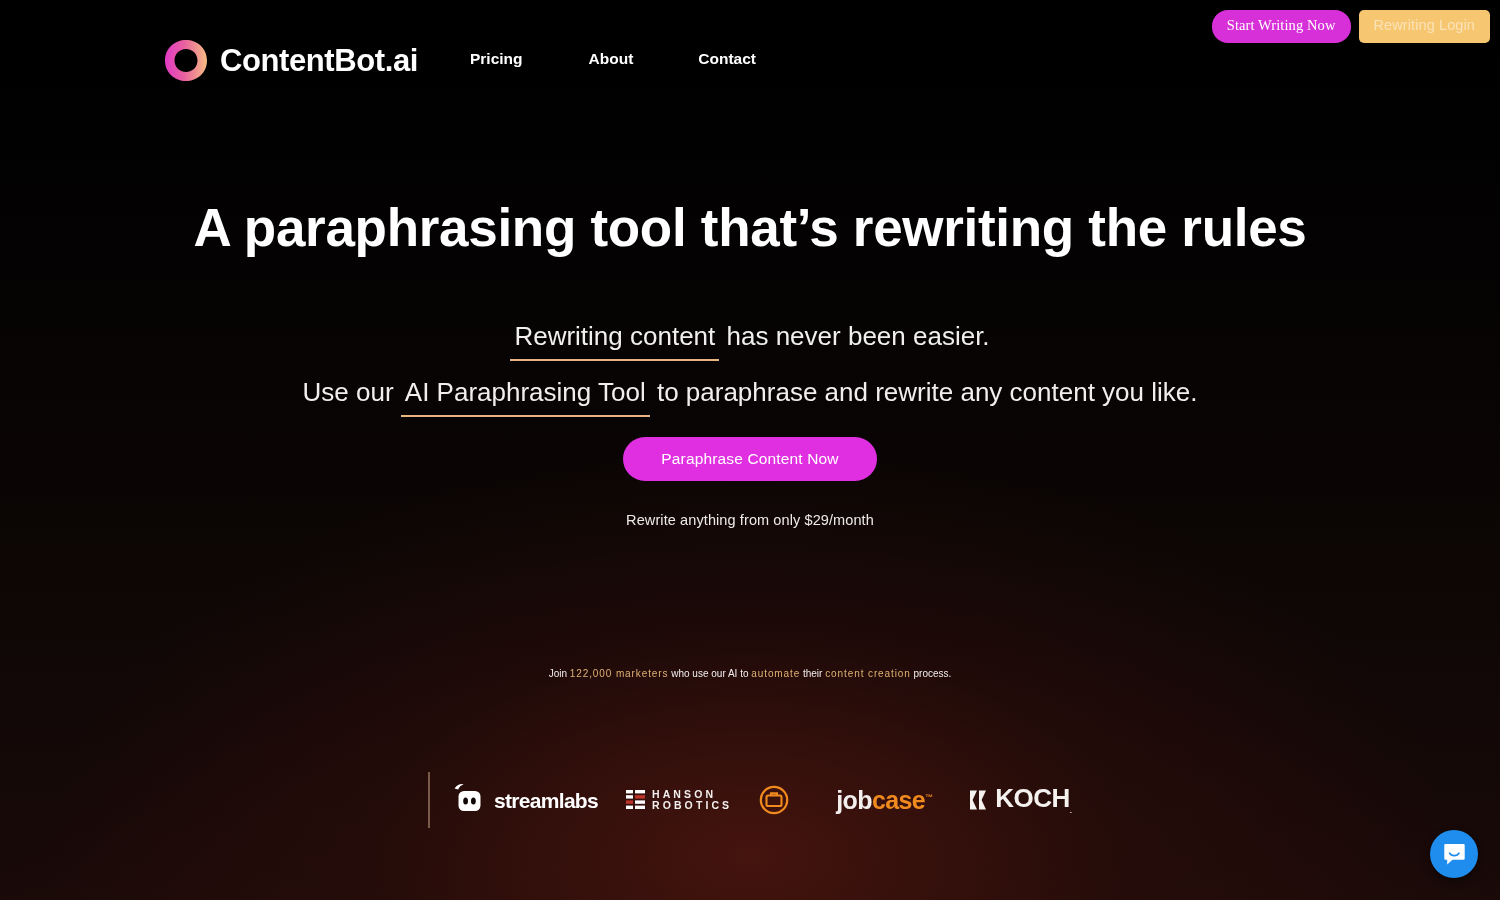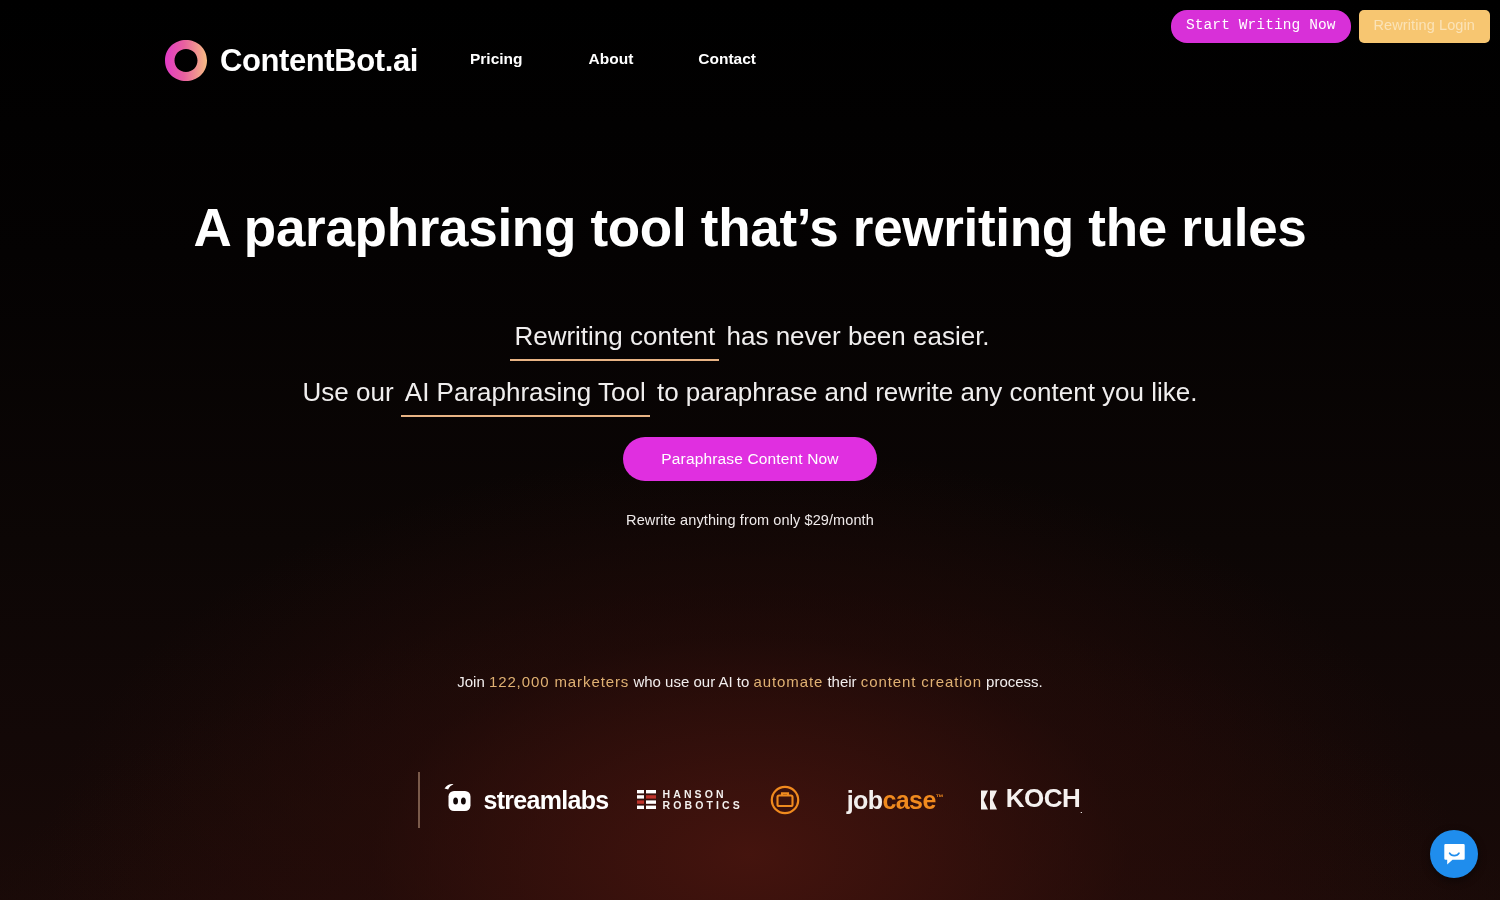--- a/index.html
+++ b/index.html
@@ -37,21 +37,21 @@
     z-index: 20;
   }
   .btn-start {
     background: #d830d8;
     color: #ffffff;
     font-size: 14.5px;
     padding: 8px 15px 9px 15px;
     border: none;
     border-radius: 16px;
     cursor: pointer;
-    font-family: Liberation Mono, monospace;
+    font-family: Liberation Serif, serif;
     line-height: 1.1;
     letter-spacing: 0.1px;
   }
   .btn-dash {
     background: #f7c671;
     color: #fbe3b7;
     font-size: 14.5px;
     padding: 8px 15px 9px 15px;
     border: none;
     border-radius: 5px;
@@ -188,21 +188,21 @@
   }
 
   
   .join {
     position: absolute;
     top: 658px;
     left: 0;
     width: 1500px;
     text-align: center;
     color: #f2eeee;
-    font-size: 15px;
+    font-size: 10px;
     white-space: nowrap;
   }
   .join .gold {
     color: #e0b173;
     letter-spacing: 0.9px;
   }
 
   
   .logos {
     position: absolute;
@@ -232,21 +232,21 @@
   }
 
   .logo-cell {
     display: flex;
     align-items: center;
     flex: 0 0 auto;
   }
   .streamlabs { margin-left: 22px; }
   .sl-word {
     color: #ffffff;
-    font-size: 25px;
+    font-size: 21px;
     font-weight: bold;
     letter-spacing: -0.7px;
     margin-left: 8px;
     line-height: 1;
   }
 
   .hanson { margin-left: 28px; }
   .hanson-text {
     margin-left: 7px;
     line-height: 1.05;

